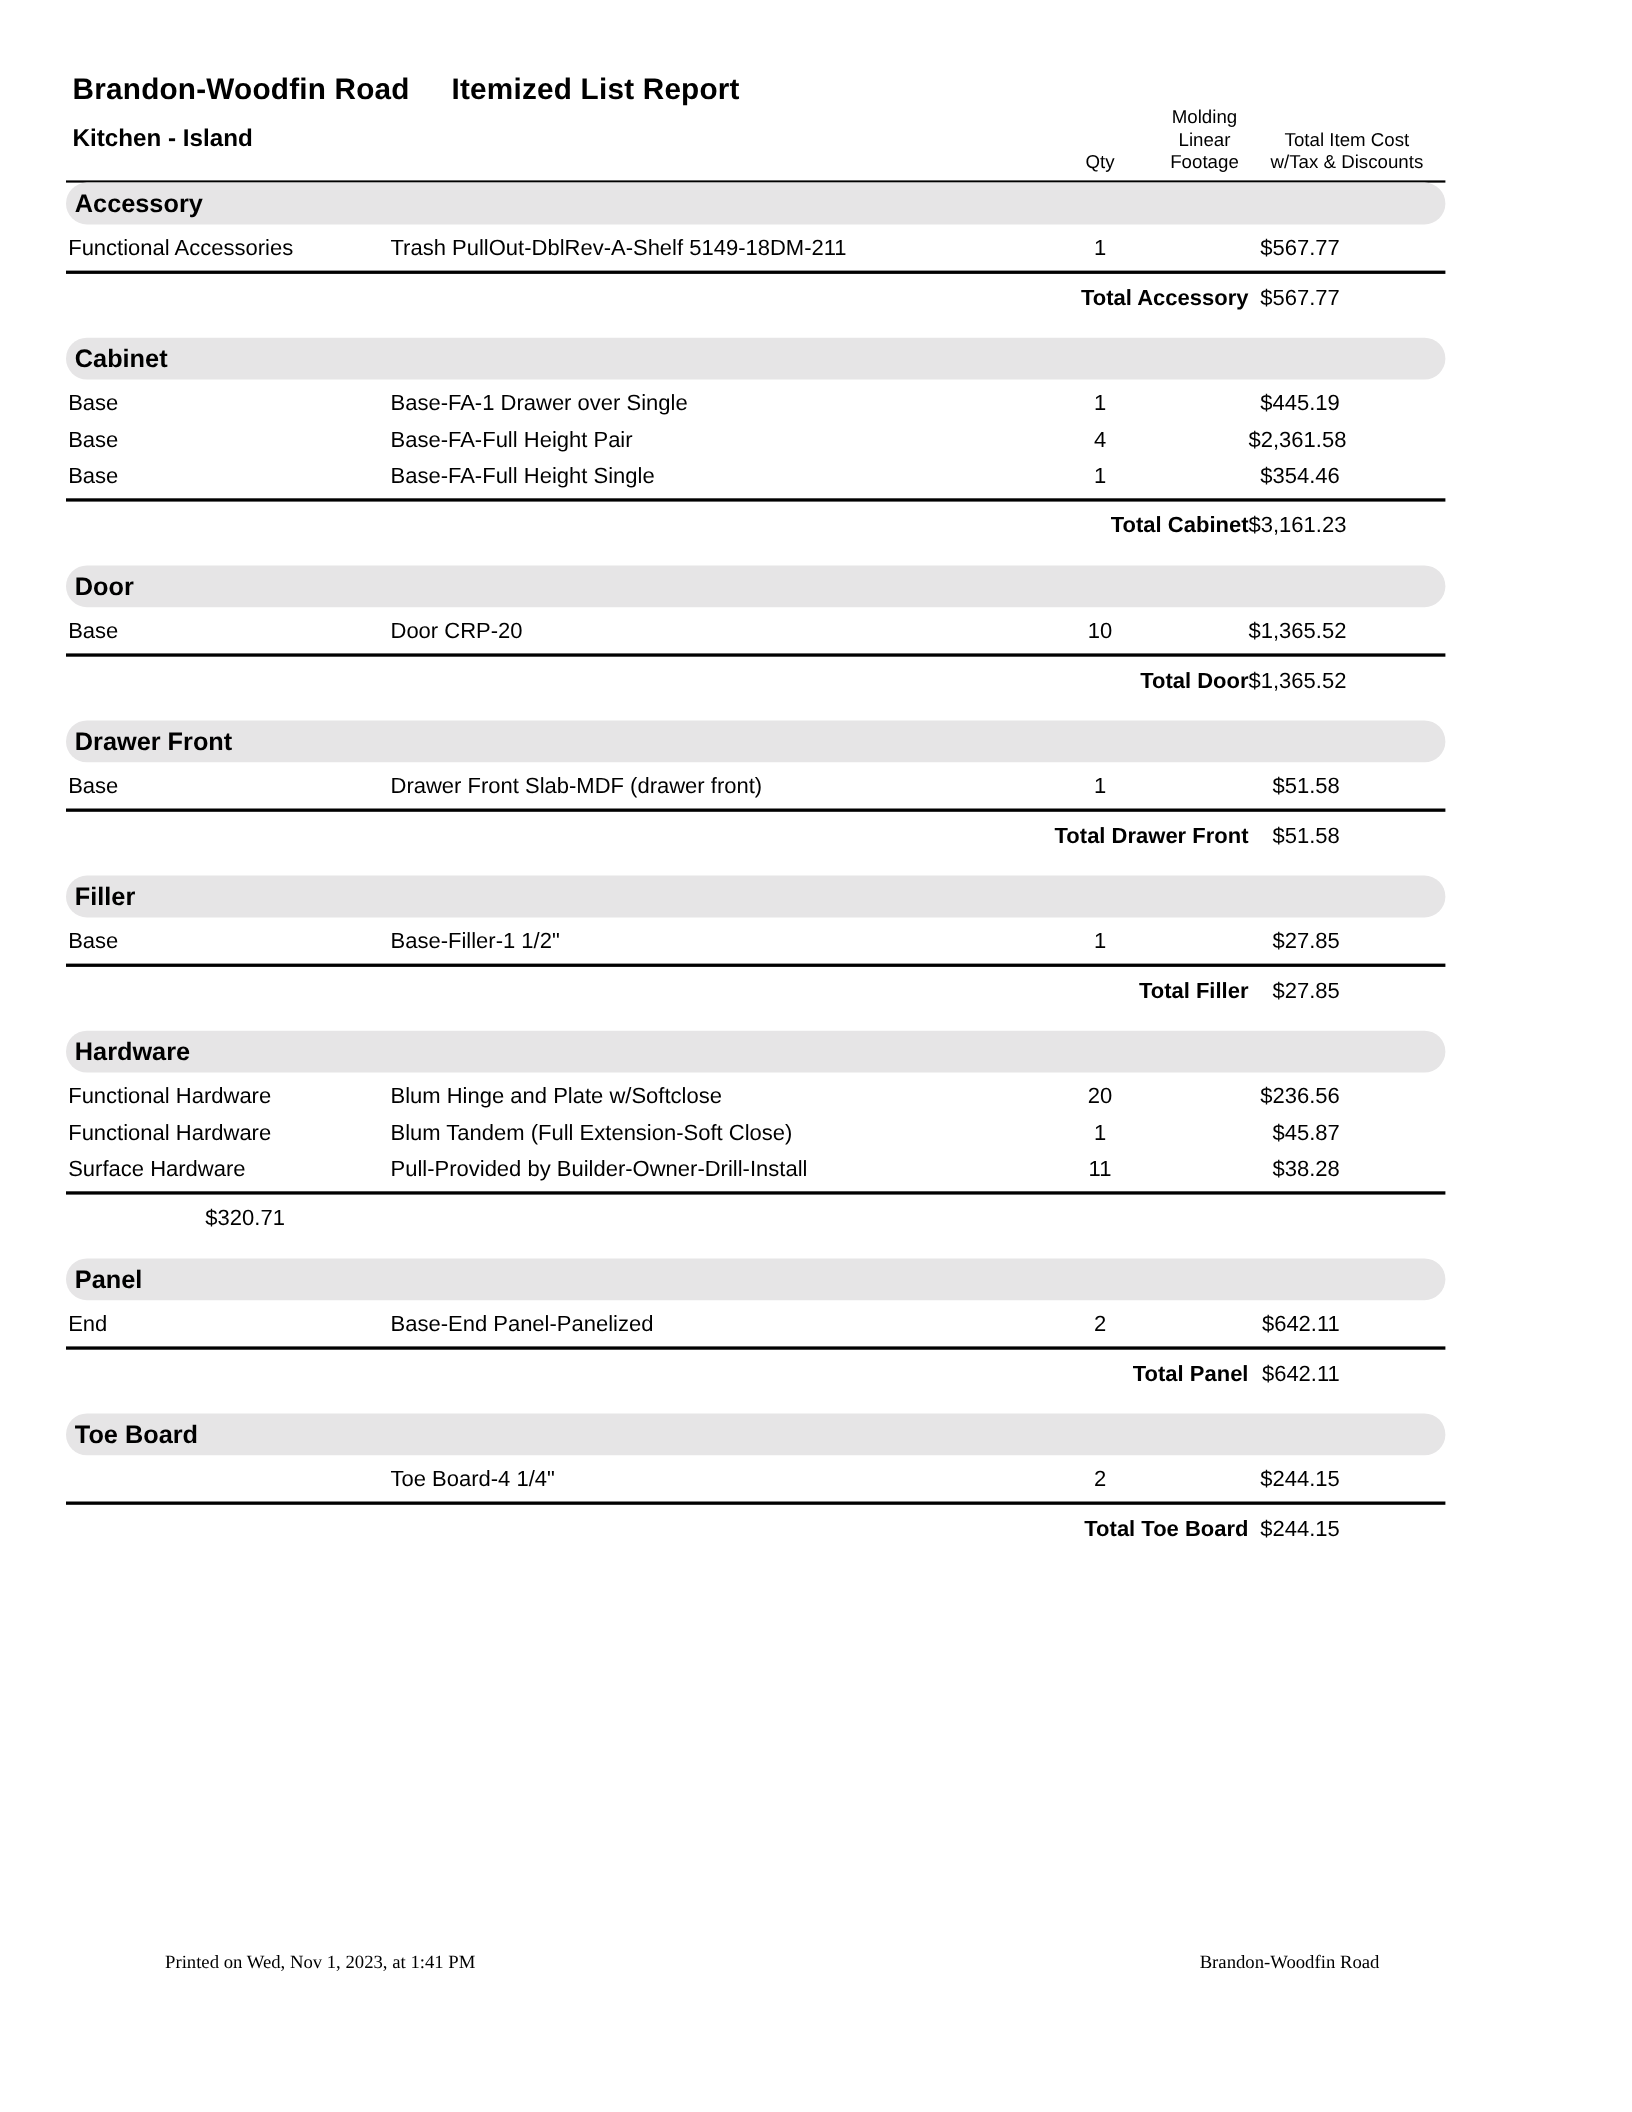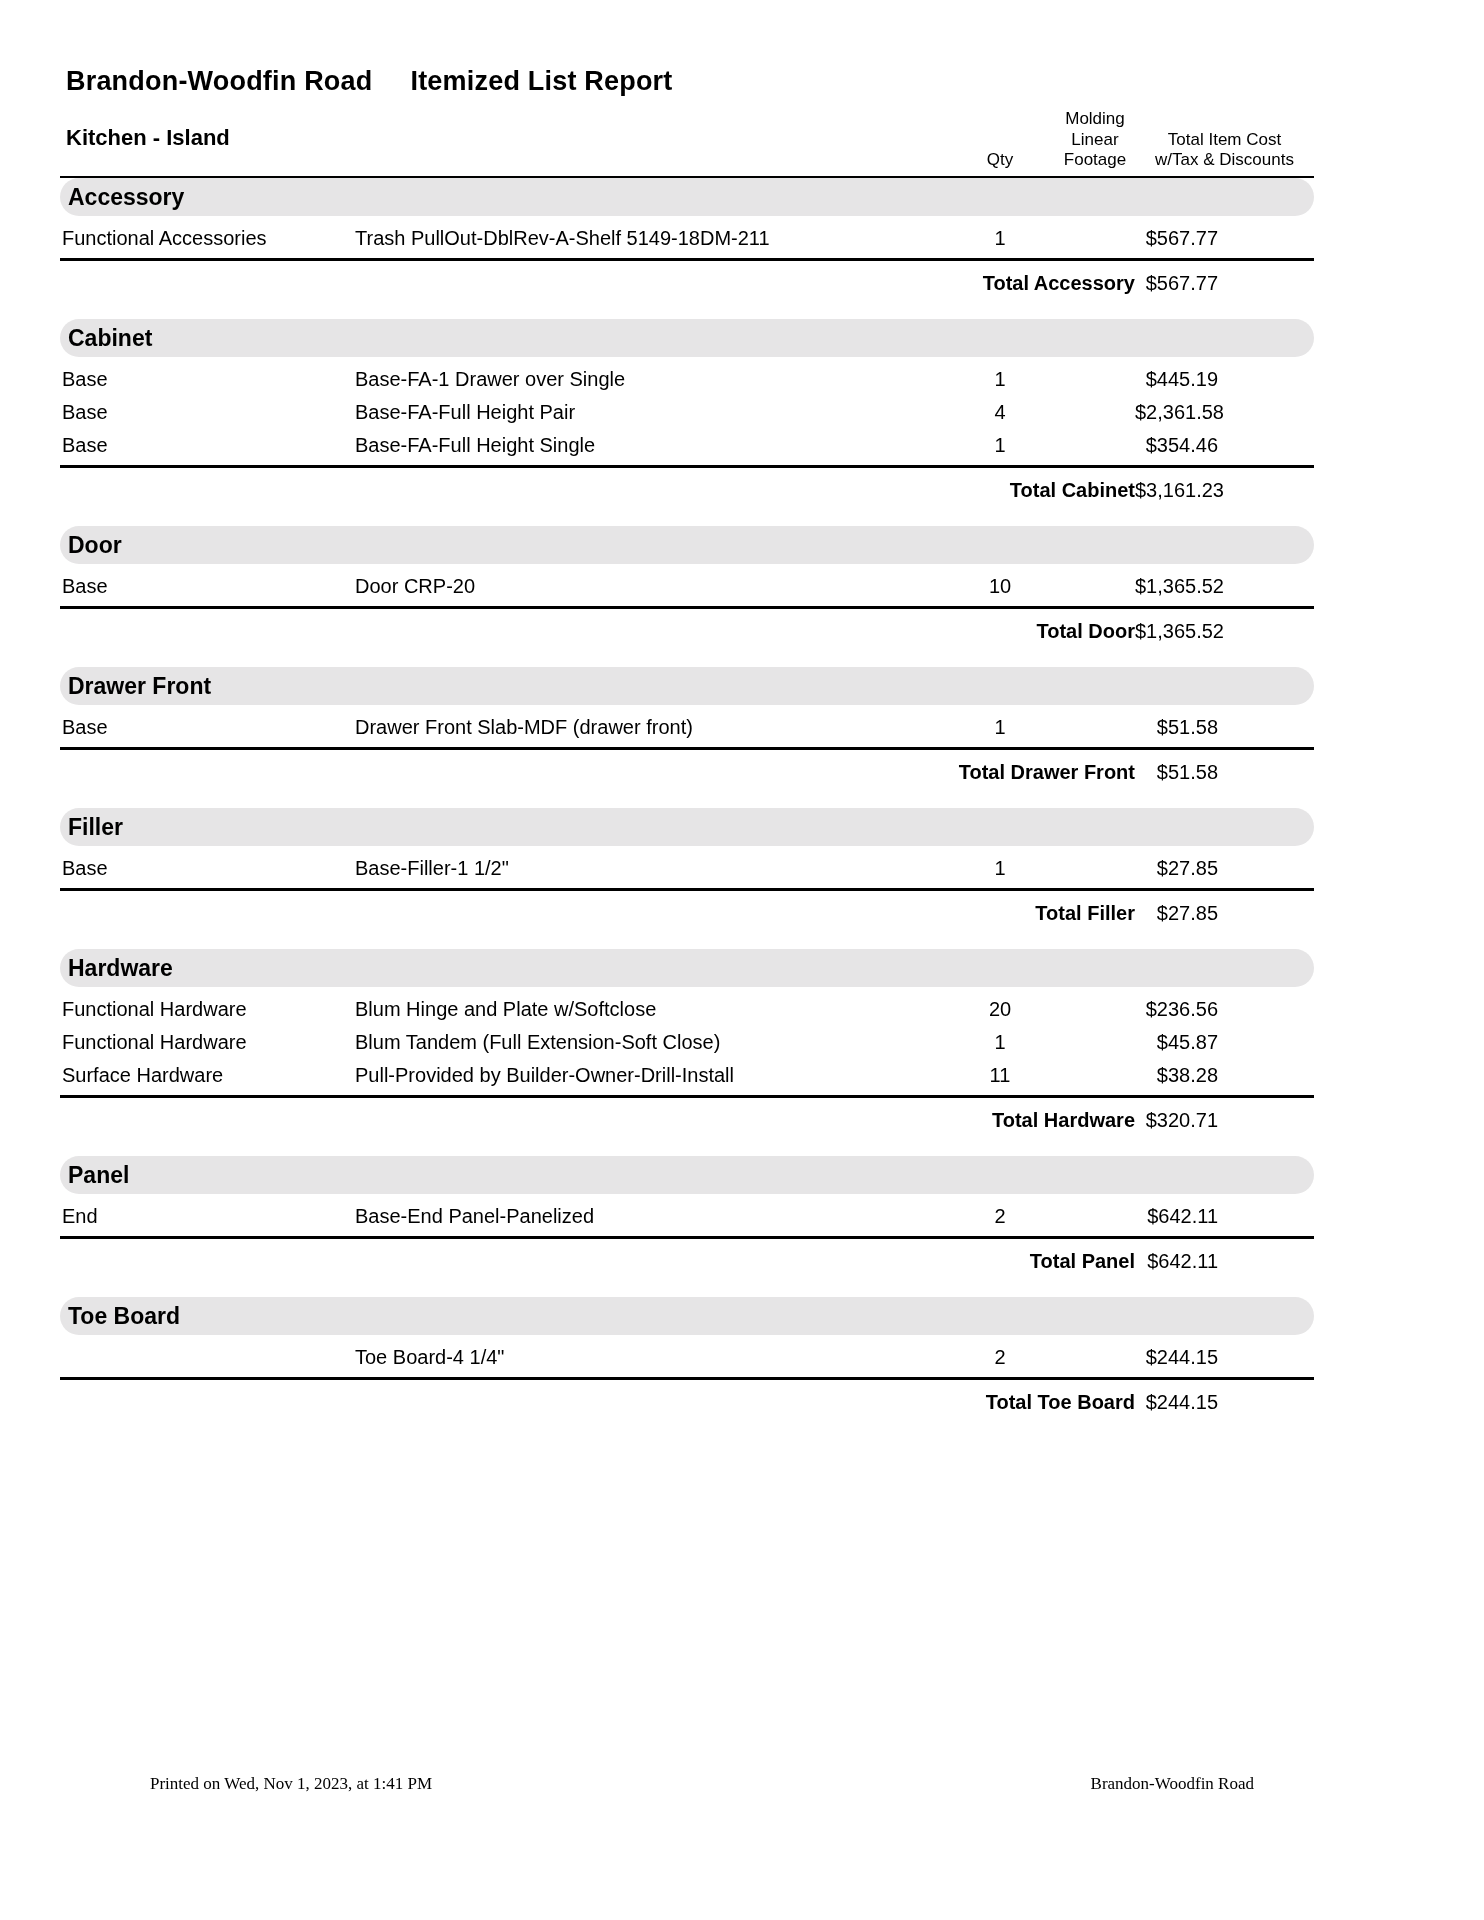--- a/index.html
+++ b/index.html
@@ -17,21 +17,20 @@
   .titlebar { margin-left: 6px; }
   .title-main, .title-report { font-size: 27px; font-weight: bold; letter-spacing: 0.2px; }
   .title-report { margin-left: 38px; }
 
   .grid, .headgrid {
     display: grid;
     grid-template-columns: 295px 590px 110px 80px 1fr;
   }
 
   .headgrid {
-    margin-top: 12px;
     align-items: end;
     border-bottom: 2px solid var(--rulecolor, #1a1a1a);
     padding-bottom: 5px;
   }
   .subtitle {
     grid-column: 1 / 3;
     align-self: start;
     font-size: 22px;
     font-weight: bold;
     margin-left: 6px;
@@ -195,21 +194,20 @@
         </div>
         <div class="grid row">
           <div class="cell type">Surface Hardware</div>
           <div class="cell item">Pull-Provided by Builder-Owner-Drill-Install</div>
           <div class="cell qty">11</div>
           <div class="cell molding"></div>
           <div class="cell cost">$38.28</div>
         </div>
         <div class="rule"></div>
         <div class="grid total-row">
-          <div class="total-label">Total Hardware</div>
           <div class="total-cost">$320.71</div>
         </div>
         <div class="section-bar">Panel</div>
         <div class="grid row">
           <div class="cell type">End</div>
           <div class="cell item">Base-End Panel-Panelized</div>
           <div class="cell qty">2</div>
           <div class="cell molding"></div>
           <div class="cell cost">$642.11</div>
         </div>

